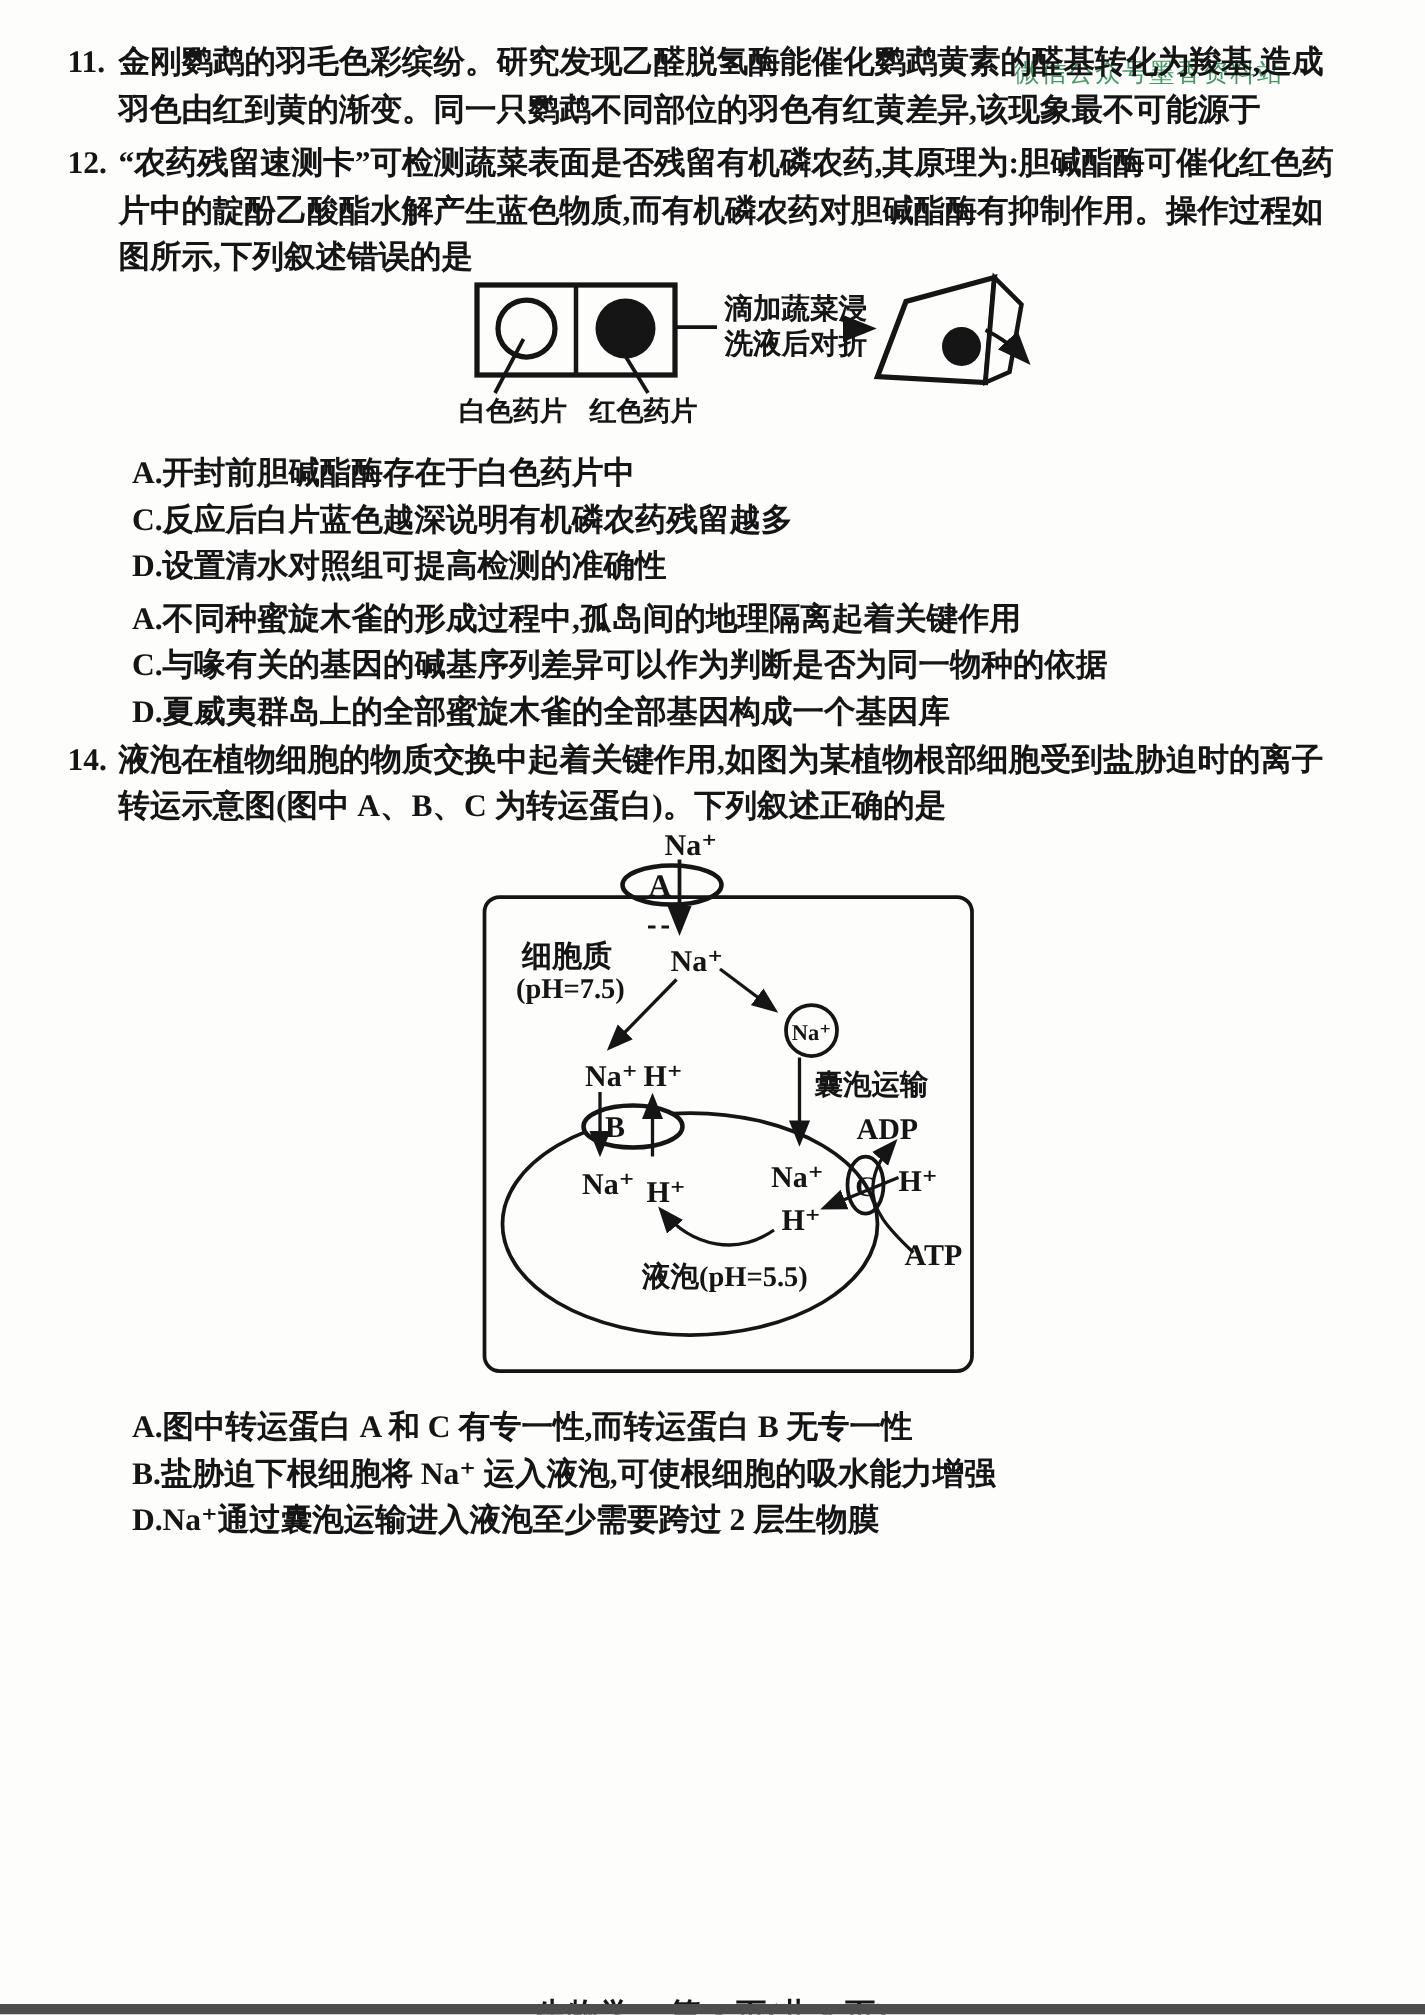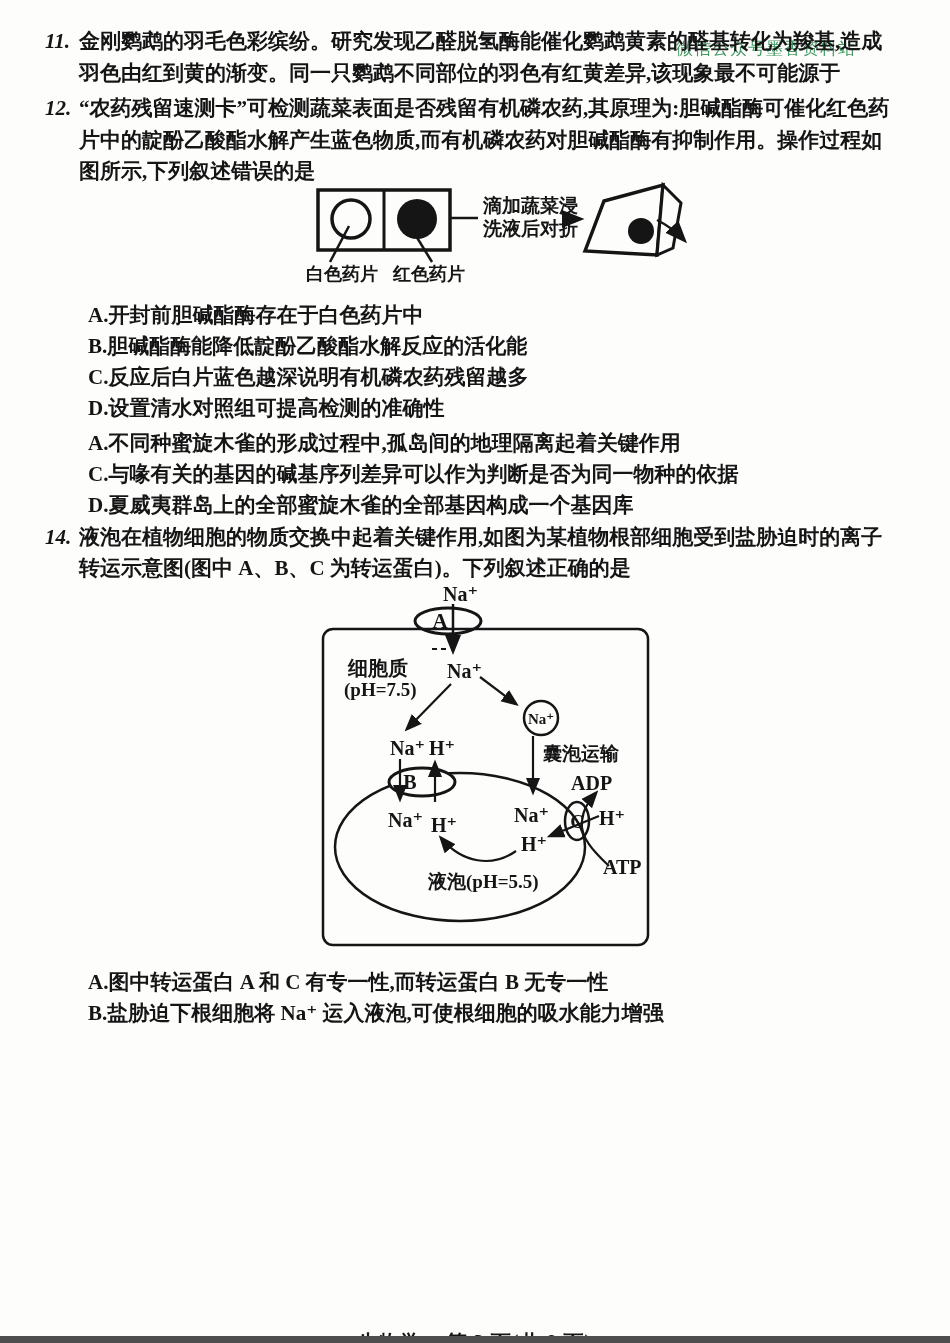--- a/index.html
+++ b/index.html
@@ -8,21 +8,21 @@
     background:#fdfdfc;
     color:#151515;
     font-family:"Liberation Serif","DejaVu Serif",serif;
     font-weight:700;
     position:relative;
     overflow:hidden;
   }
   .content { padding:26px 38px 0 45px; position:relative; }
   .question { position:relative; }
   .stem { display:flex; font-size:21px; line-height:31.5px; }
-  .qnum { flex:0 0 34px;font-style:italic; }
+  .qnum { flex:0 0 34px; }
   .qtext { flex:1; white-space:pre-line; }
   .options { margin-left:43px; font-size:21px; line-height:31px; }
   .options .opt { white-space:nowrap; }
   .grid2 { display:grid; grid-template-columns:422px 1fr; }
   .mt4 { margin-top:4px; }
   .mt3 { margin-top:3px; }
   .mt2 { margin-top:2px; }
   .mt1 { margin-top:1px; }
   .diagram12 { margin:-10px 0 4px 240px; height:118px; }
   .diagram14 { margin:0 0 0 255px; height:380px; }
@@ -91,21 +91,20 @@
 
         <polygon points="300,73 319,23 378,7 372,77" fill="#fdfdfc" stroke="#151515" stroke-width="3.5"></polygon>
         <circle cx="356" cy="53" r="13" fill="#151515"></circle>
         <polygon points="378,7 396,25 388,70 372,77" fill="#fdfdfc" stroke="#151515" stroke-width="3"></polygon>
         <path d="M372,42 Q388,50 399,62" fill="none" stroke="#151515" stroke-width="2.5" marker-end="url(#arr12)"></path>
       </svg>
     </div>
 
     <div class="options">
       <div class="opt">A.开封前胆碱酯酶存在于白色药片中</div>
-      <div class="opt">B.胆碱酯酶能降低靛酚乙酸酯水解反应的活化能</div>
       <div class="opt">C.反应后白片蓝色越深说明有机磷农药残留越多</div>
       <div class="opt">D.设置清水对照组可提高检测的准确性</div>
     </div>
   </div>
 
   <div class="question mt4">
     <div class="options mt3">
       <div class="opt">A.不同种蜜旋木雀的形成过程中,孤岛间的地理隔离起着关键作用</div>
       <div class="opt">C.与喙有关的基因的碱基序列差异可以作为判断是否为同一物种的依据</div>
       <div class="opt">D.夏威夷群岛上的全部蜜旋木雀的全部基因构成一个基因库</div>
@@ -173,20 +172,21 @@
         <text x="221" y="266" font-size="20">H⁺</text>
         <path d="M216,266 C192,283 162,278 141,253" fill="none" stroke="#151515" stroke-width="2.2" marker-end="url(#arr14)"></path>
 
         <text x="128" y="303" font-size="19">液泡(pH=5.5)</text>
       </svg>
     </div>
 
     <div class="options mt2">
       <div class="opt">A.图中转运蛋白 A 和 C 有专一性,而转运蛋白 B 无专一性</div>
       <div class="opt">B.盐胁迫下根细胞将 Na⁺ 运入液泡,可使根细胞的吸水能力增强</div>
+      <div class="opt">D.Na⁺通过囊泡运输进入液泡至少需要跨过 2 层生物膜</div>
     </div>
   </div>
 
 </div>
 
 <div class="footer">
   <span class="subject">生物学</span><span>第 3 页(共 8 页)</span>
 </div>
 
 <div class="bottom-bar"></div>

